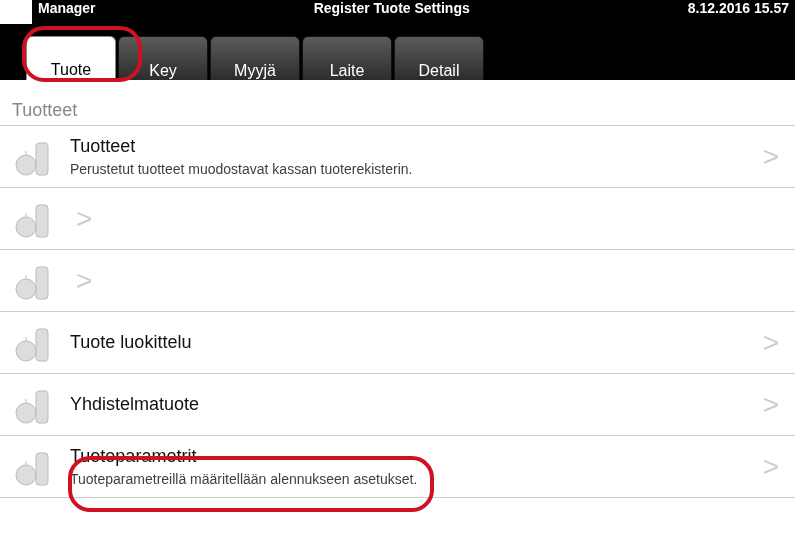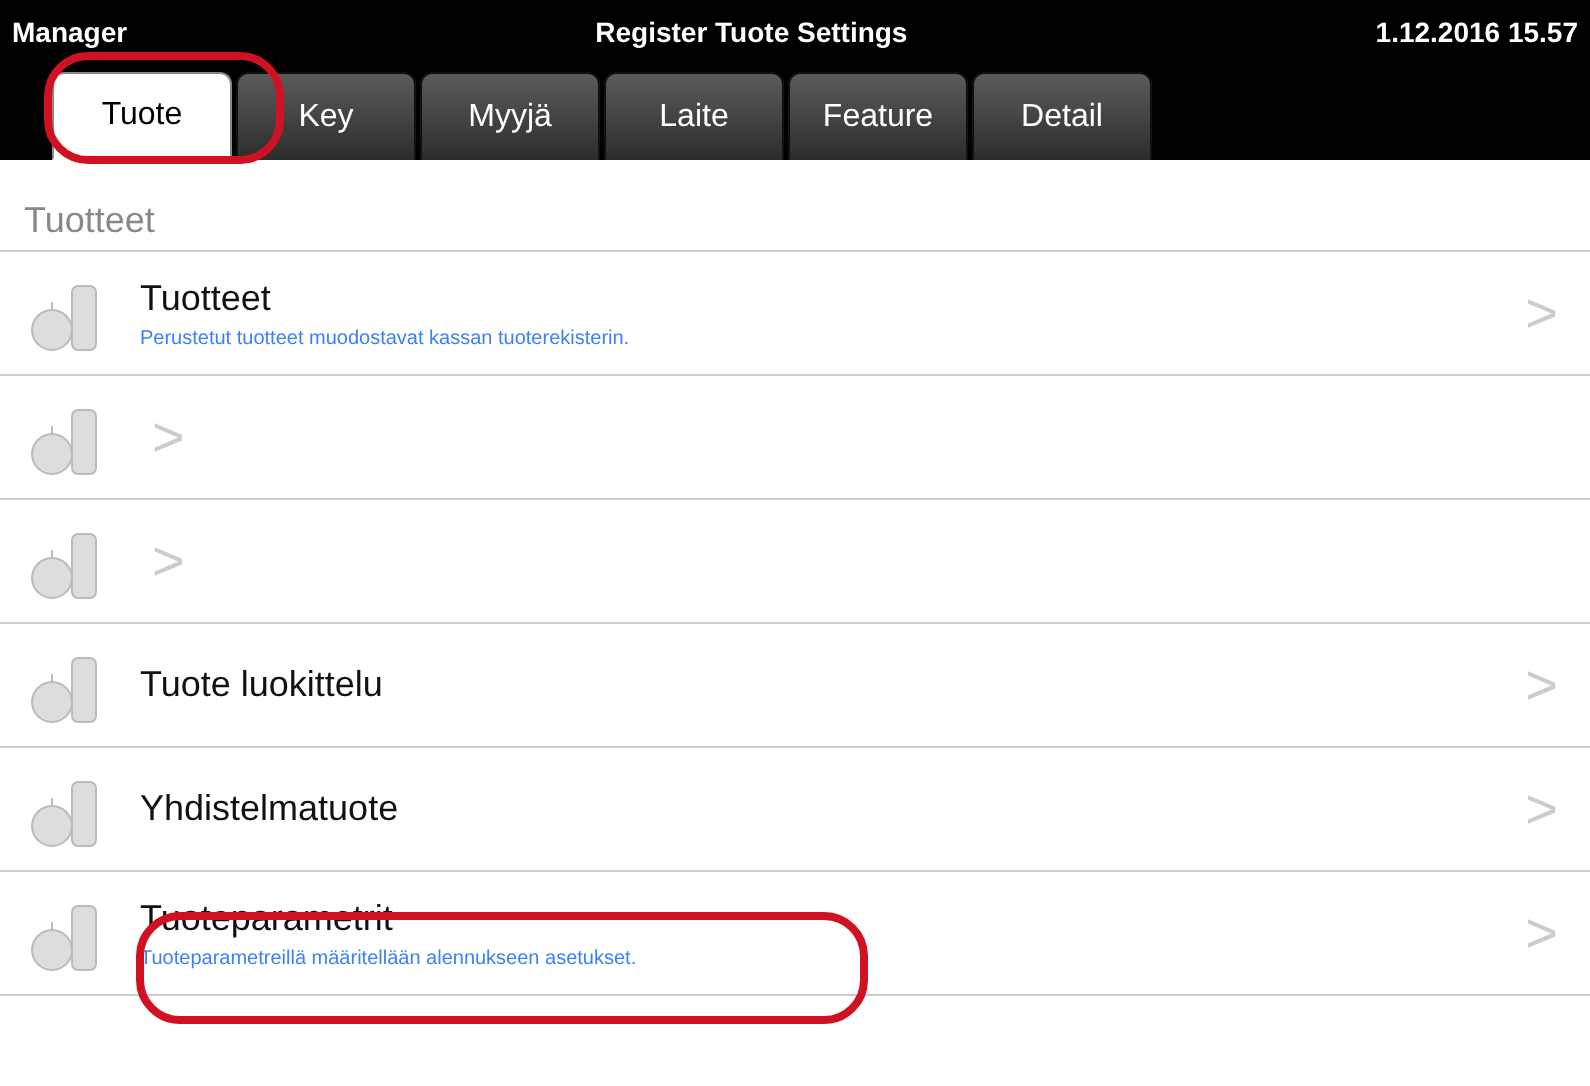--- a/index.html
+++ b/index.html
@@ -8,24 +8,25 @@
       width: 795px;
       height: 543px;
       background: #fff;
       overflow: hidden;
     }
     .statusbar {
       height: 24px;
       background: #000;
       color: #fff;
       display: flex;
-      align-items: flex-end;
+      align-items: flex-start;
       padding: 0 6px;
       font-size: 14px;
       font-weight: bold;
+      margin-left: 32px;
     }
     .statusbar .title {
       flex: 1;
       text-align: center;
     }
     .statusbar .time {
       text-align: right;
     }
     .tabs {
       height: 56px;
@@ -33,21 +34,21 @@
       display: flex;
       align-items: flex-end;
       padding: 0 26px;
       gap: 2px;
     }
     .tab {
       height: 44px;
       min-width: 90px;
       padding: 0 14px;
       display: flex;
-      align-items: center;
+      align-items: flex-end;
       justify-content: center;
       font-size: 16px;
       border-radius: 6px 6px 0 0;
       background: linear-gradient(#5b5b5b, #2c2c2c);
       color: #fff;
       border: 1px solid #111;
       border-bottom: none;
       cursor: pointer;
     }
     .tab.active {
@@ -84,22 +85,22 @@
     .item-text {
       flex: 1;
       display: flex;
       flex-direction: column;
     }
     .item-title {
       font-size: 18px;
       color: #111;
     }
     .item-sub {
-      font-size: 10px;
-      color: #3b82f6;
+      font-size: 14px;
+      color: #404040;
       margin-top: 4px;
     }
     .chevron {
       font-size: 28px;
       color: #ccc;
       padding: 0 6px;
       font-weight: normal;
     }
     .highlight {
       position: absolute;
@@ -119,40 +120,37 @@
       width: 366px;
       height: 56px;
     }
   </style>
 </head>
 <body>
 
 <div class="statusbar">
   <span>Manager</span>
   <span class="title">Register Tuote Settings</span>
-  <span class="time">1.12.2016 15.57</span>
+  <span class="time">8.12.2016 15.57</span>
 </div>
 
 <div class="tabs">
   <div class="tab active">
       <span>Tuote</span>
     </div>
   <div class="tab">
       <span>Key</span>
     </div>
   <div class="tab">
       <span>Myyjä</span>
     </div>
   <div class="tab">
       <span>Laite</span>
     </div>
   <div class="tab">
-      <span>Feature</span>
-    </div>
-  <div class="tab">
       <span>Detail</span>
     </div>
 </div>
 
 <div class="section-header">Tuotteet</div>
 
 <div class="list">
 
   <div class="list-item">
     <span class="item-icon">

